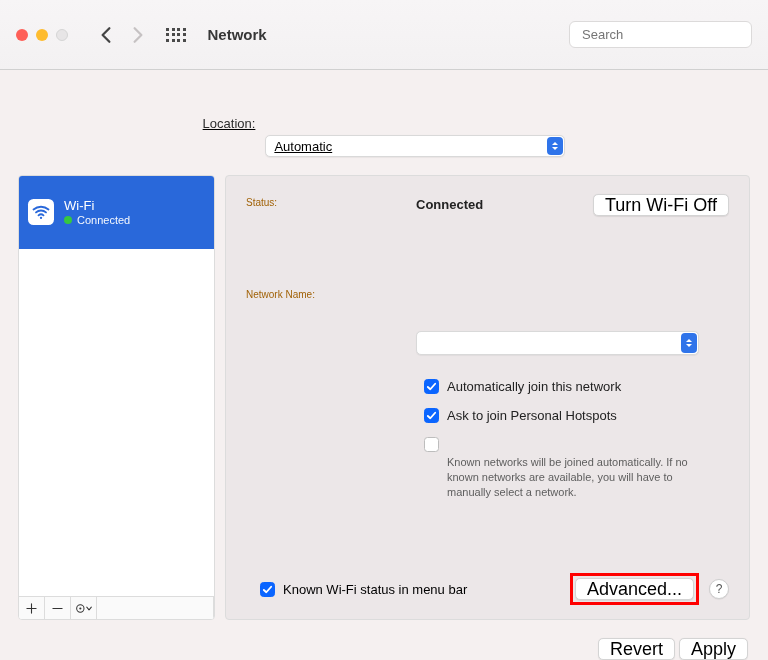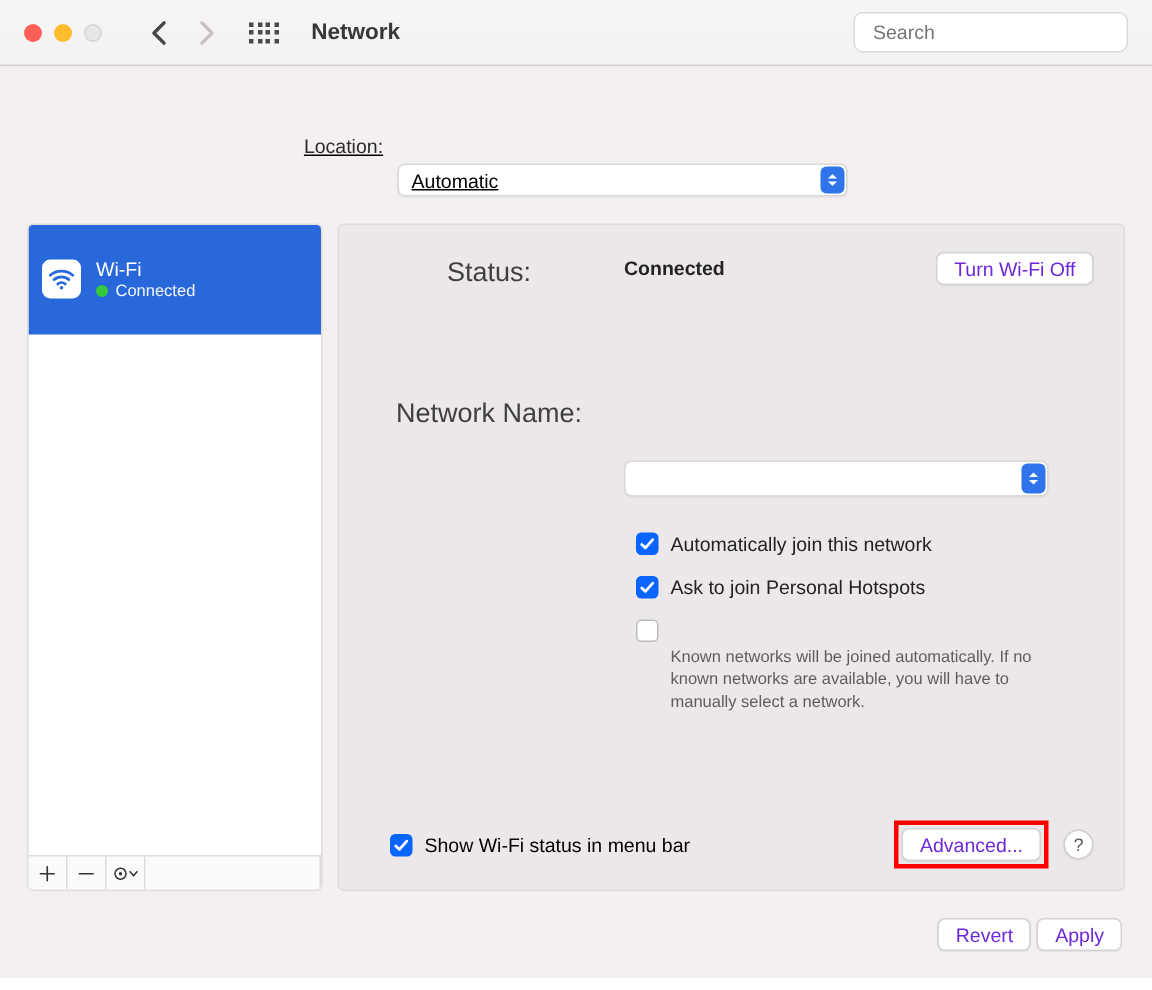--- a/index.html
+++ b/index.html
@@ -1,20 +1,20 @@
 <!DOCTYPE html>
 <html><head>
   <meta charset="utf-8">
   <style>
     * { margin: 0; padding: 0; box-sizing: border-box; font-family: -apple-system, "Helvetica Neue", Helvetica, Arial, sans-serif; }
     body { background: #fff; width: 768px; height: 660px; overflow: hidden; }
 
     
     .titlebar {
-      height: 44px;
+      height: 70px;
       background: linear-gradient(#f7f5f6, #f3f1f2);
       border-bottom: 1px solid #d0d0d0;
       display: flex;
       align-items: center;
       padding: 0 16px;
       gap: 8px;
       justify-content: flex-end;
     }
     .traffic-lights { display: flex; gap: 8px; margin-right: 18px; }
     .tl { width: 12px; height: 12px; border-radius: 50%; }
@@ -132,31 +132,31 @@
     .main {
       flex: 1;
       background: #ece7e8;
       border: 1px solid #dcdcdc;
       border-radius: 4px;
       padding: 18px 20px 14px 20px;
       display: flex; flex-direction: column;
       position: relative;
     }
     .row { display: flex; align-items: flex-start; }
-    .lblcol { width: 170px; text-align: center; padding-right: 10px; font-size: 18px; color: #404040; padding-top: 3px; }
+    .lblcol { width: 170px; text-align: left; padding-right: 10px; font-size: 10px; color: #a16207; padding-top: 3px; }
     .valcol { flex: 1; min-width: 0; }
 
     .status-val { font-size: 13px; font-weight: 700; color: #222; padding-top: 3px;}
     .toggle-btn { margin-left: auto; }
 
     .btn {
       display: inline-flex; align-items: center;
       height: 22px; padding: 0 11px;
       background: #fff; border: 0.5px solid #d4d4d4;
-      border-radius: 5px; font-size: 13px; color: #6d28d9;
+      border-radius: 5px; font-size: 18px; color: #000000;
       box-shadow: 0 0.5px 1px rgba(0,0,0,.08);
       white-space: nowrap;
     }
     .checks { margin-top: 24px; padding-left: 178px; display: flex; flex-direction: column; gap: 14px; }
     .check-row { display: flex; align-items: flex-start; gap: 8px; font-size: 13px; color: #222; }
     .check {
       width: 15px; height: 15px; border-radius: 3.5px;
       border: 0.5px solid #bdbdbd; background: #fff;
       display: inline-flex; align-items: center; justify-content: center;
       flex-shrink: 0;
@@ -327,21 +327,21 @@
         </div>
       </div>
 
       <div class="main-footer">
         <div class="left">
           <span class="check on">
             <svg viewBox="0 0 12 12">
                 <path d="M2 6.5 L4.7 9 L10 3" stroke="currentColor" stroke-width="2" fill="none" stroke-linecap="round" stroke-linejoin="round"></path>
               </svg>
           </span>
-          <span>Show Wi-Fi status in menu bar</span>
+          <span>Known Wi-Fi status in menu bar</span>
         </div>
         <div class="spacer"></div>
         <span class="highlight-adv">
           <span class="btn">Advanced...</span>
         </span>
         <span class="qbtn">?</span>
       </div>
     </div>
   </div>
 

